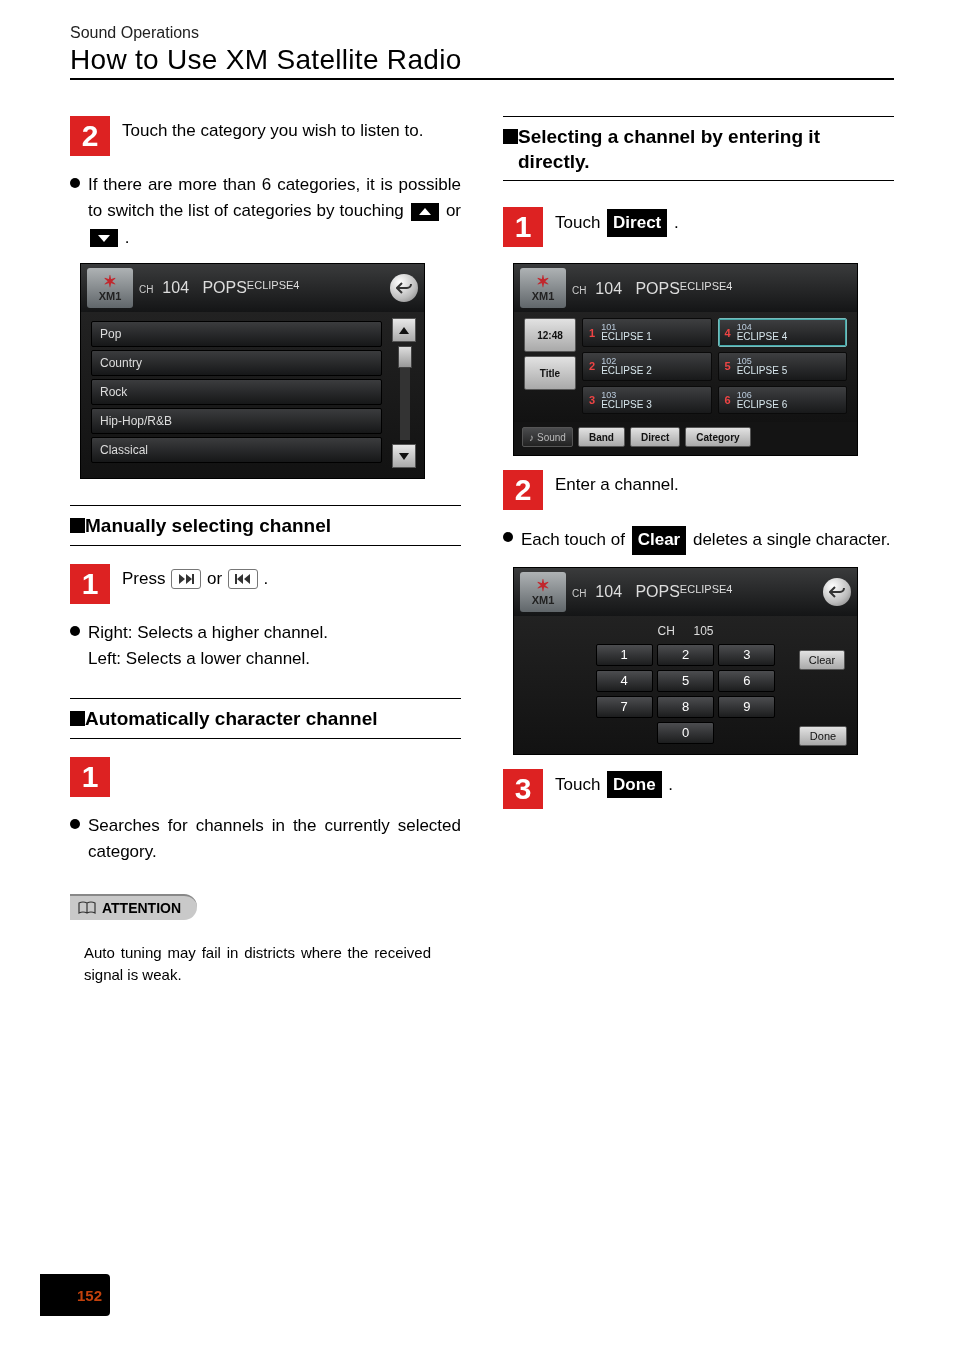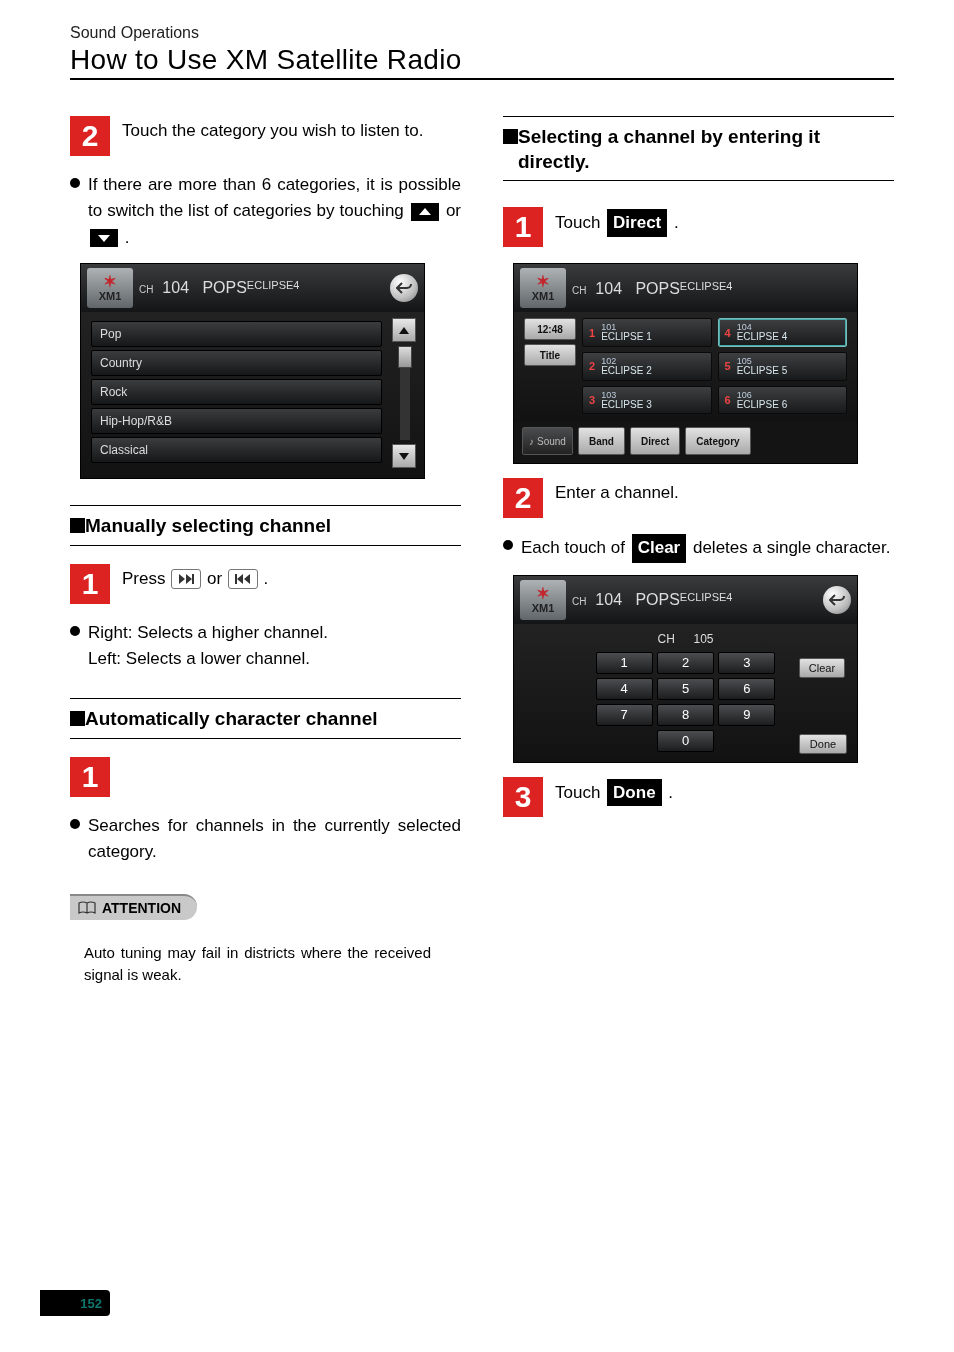--- a/index.html
+++ b/index.html
@@ -24,53 +24,53 @@
   .skipbtn svg { width: 16px; height: 10px; }
   .section-rule-top { border: none; border-top: 1px solid #000; margin: 26px 0 8px; }
   .section-rule-bot { border: none; border-top: 1px solid #000; margin: 6px 0 18px; }
   .section-head { display: flex; align-items: flex-start; }
   .sq { width: 15px; height: 15px; background: #000; margin-top: 4px; flex: 0 0 15px; }
   .section-title { font-size: 19px; font-weight: bold; line-height: 1.3; }
   .label-chip { display:inline-block; color:#fff; background:#000; font-weight:bold; padding:1px 6px; font-size:17px; vertical-align: baseline; margin:0 2px; }
   .attention-chip { display:inline-flex; align-items:center; gap:6px; background:#c9c9c9; border-top:2px solid #888; padding:4px 16px 4px 8px; font-size:14px; font-weight:bold; border-radius:0 14px 14px 0; margin-top:18px; }
   .attention-chip svg { width:18px; height:14px; }
   .attention-text { font-size:15px; line-height:1.5; text-align:justify; margin:22px 30px 0 14px; }
-  .pagefoot { position:absolute; bottom:36px; left:40px; width:70px; height:26px; background:#000; color:#0f766e; font-weight:bold; font-size:13px; display:flex; align-items:center; justify-content:flex-end; padding-right:8px; border-radius:0 4px 4px 0;}
+  .pagefoot { position:absolute; bottom:36px; left:40px; width:70px; height:42px; background:#000; color:#c2410c; font-weight:bold; font-size:15px; display:flex; align-items:center; justify-content:flex-end; padding-right:8px; border-radius:0 4px 4px 0;}
   
   .shot { width: 345px; margin: 12px 0 6px 10px; border:1px solid #000; background:#1a1b1c; position:relative; font-family: Arial, sans-serif; color:#ddd; }
   .shot-head { display:flex; align-items:center; height:48px; background:linear-gradient(#3a3b3c,#141516); padding:4px 6px; gap:6px; position:relative; }
   .xm-badge { width:46px; height:40px; background:linear-gradient(#aeb2b4,#60666a); border-radius:3px; display:flex; flex-direction:column; align-items:center; justify-content:center; font-size:11px; color:#222; font-weight:bold; }
   .xm-badge .icon { color:#c1272d; font-size:16px; line-height:1; }
   .shot-head .ch { font-size:10px; color:#ccc; }
   .shot-head .meta { display:flex; flex-direction:row; line-height:1.1; }
   .shot-head .sub { font-size:11px; color:#ddd; }
   .returnbtn { margin-left:auto; width:28px; height:28px; border-radius:50%; background:radial-gradient(circle at 35% 30%, #fff, #bdbdbd 60%, #777); display:flex; align-items:center; justify-content:center; }
   .returnbtn svg { width:16px; height:12px; }
   .shot-body { padding:6px 8px 12px; position:relative; min-height:110px; background:linear-gradient(#222,#121212); }
   .catrow { background:linear-gradient(#3b3c3e,#161718); border:1px solid #000; border-radius:2px; color:#ddd; font-size:12px; padding:5px 8px; margin:3px 34px 3px 2px; }
   .shot1 .sbbtn { position:absolute; right:8px; width:24px; height:24px; background:linear-gradient(#e8e8e8,#aaa); border:1px solid #555; display:flex; align-items:center; justify-content:center; }
   .shot1 .sbbtn.up { top:6px; }
   .shot1 .sbbtn.down { bottom:10px; }
   .shot1 .sbbtn::before { content:""; width:0;height:0;border-left:5px solid transparent;border-right:5px solid transparent; }
   .shot1 .sbbtn.up::before { border-bottom:7px solid #111; }
   .shot1 .sbbtn.down::before { border-top:7px solid #111; }
   .shot1 .track { position:absolute; right:14px; top:34px; bottom:38px; width:10px; background:#333; }
   .shot1 .thumb { position:absolute; right:12px; top:34px; width:14px; height:22px; background:linear-gradient(#ddd,#999); border:1px solid #444; }
-  .leftcol-btn { width:52px; height:22px; background:linear-gradient(#e2e2e2,#a9a9a9); color:#111; font-size:10px; border:1px solid #555; display:flex; align-items:center; justify-content:center; font-weight:600; border-radius:2px; }
+  .leftcol-btn { width:52px; height:34px; background:linear-gradient(#e2e2e2,#a9a9a9); color:#111; font-size:10px; border:1px solid #555; display:flex; align-items:center; justify-content:center; font-weight:600; border-radius:2px; }
   .leftstack { display:flex; flex-direction:column; gap:4px; }
   .shot2 .shot-body { padding:6px 10px 8px; display:flex; gap:6px; }
   .presetgrid { flex:1; display:grid; grid-template-columns:1fr 1fr; gap:5px 6px; }
   .preset { background:linear-gradient(#3e3f41,#18191a); border:1px solid #0a0a0a; border-radius:2px; color:#cfe; padding:3px 6px; display:flex; gap:6px; align-items:center; }
   .preset .n { color:#e44; font-weight:bold; font-size:11px; }
   .preset .info { display:flex; flex-direction:column; line-height:1; }
   .preset .ch { font-size:9px; color:#bcd; }
   .preset .nm { font-size:10px; color:#d7e6ec; }
   .preset.active { border:1px solid #7bb; box-shadow:0 0 0 1px #4aa inset; }
   .botbar { display:flex; gap:5px; padding:5px 8px 8px; background:#141414; }
-  .botbar .leftcol-btn { width:auto; padding:0 10px; height:28px; }
+  .botbar .leftcol-btn { width:auto; padding:0 10px; height:20px; }
   .soundbtn { background:linear-gradient(#4b4c4e,#222); color:#bbb; font-size:10px; border:1px solid #555; border-radius:2px; padding:2px 6px; display:flex; align-items:center; gap:3px; }
   .shot3 .shot-body { padding:8px 10px 10px; }
   .chdisplay { display:flex; align-items:center; justify-content:center; gap:6px; font-size:12px; color:#ddd; margin-bottom:6px; }
   .numgrid { width: 180px; margin:0 auto; display:grid; grid-template-columns:repeat(3,1fr); gap:4px; }
   .numbtn { background:linear-gradient(#4c4d50,#1c1d1e); border:1px solid #000; color:#fff; height:22px; display:flex; align-items:center; justify-content:center; font-size:13px; border-radius:2px; }
   .zerorow { grid-column:2/3; }
   .clearbtn { position:absolute; right:12px; top:34px; width:46px; height:20px; background:linear-gradient(#e2e2e2,#a9a9a9); color:#111; font-size:11px; border:1px solid #555; display:flex; align-items:center; justify-content:center; border-radius:2px; }
   .donebtn { position:absolute; right:10px; bottom:8px; width:48px; height:20px; background:linear-gradient(#e2e2e2,#a9a9a9); color:#111; font-size:11px; border:1px solid #555; display:flex; align-items:center; justify-content:center; border-radius:2px; }
   .space8 { height: 8px; }
 </style>

